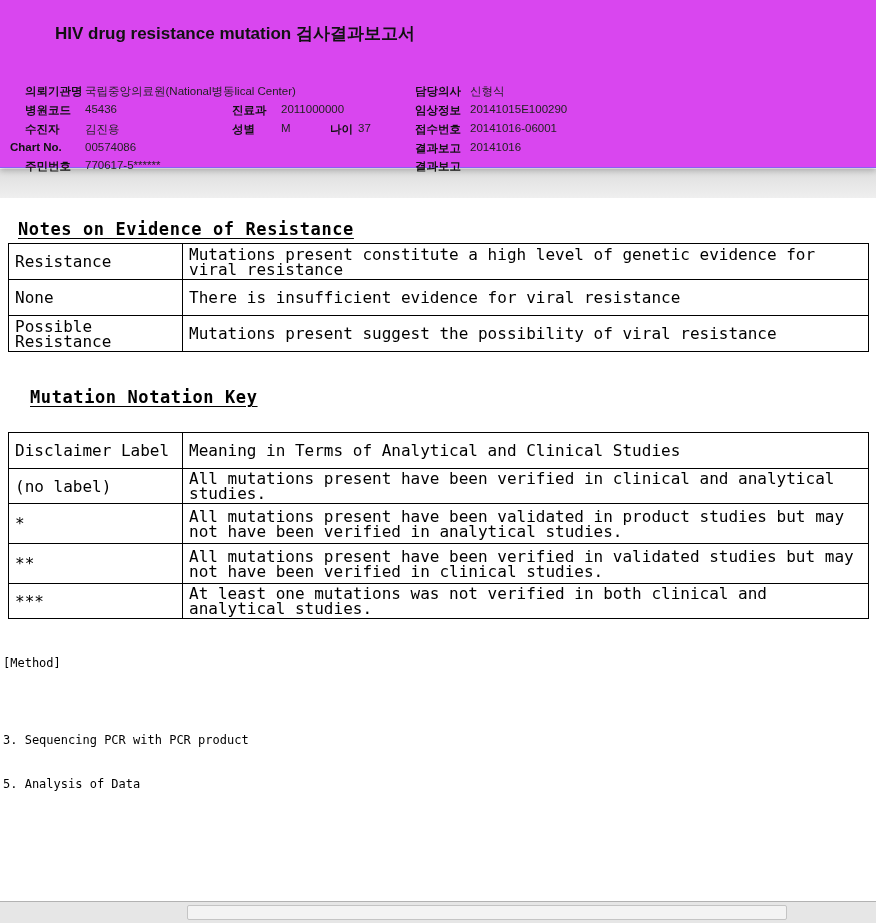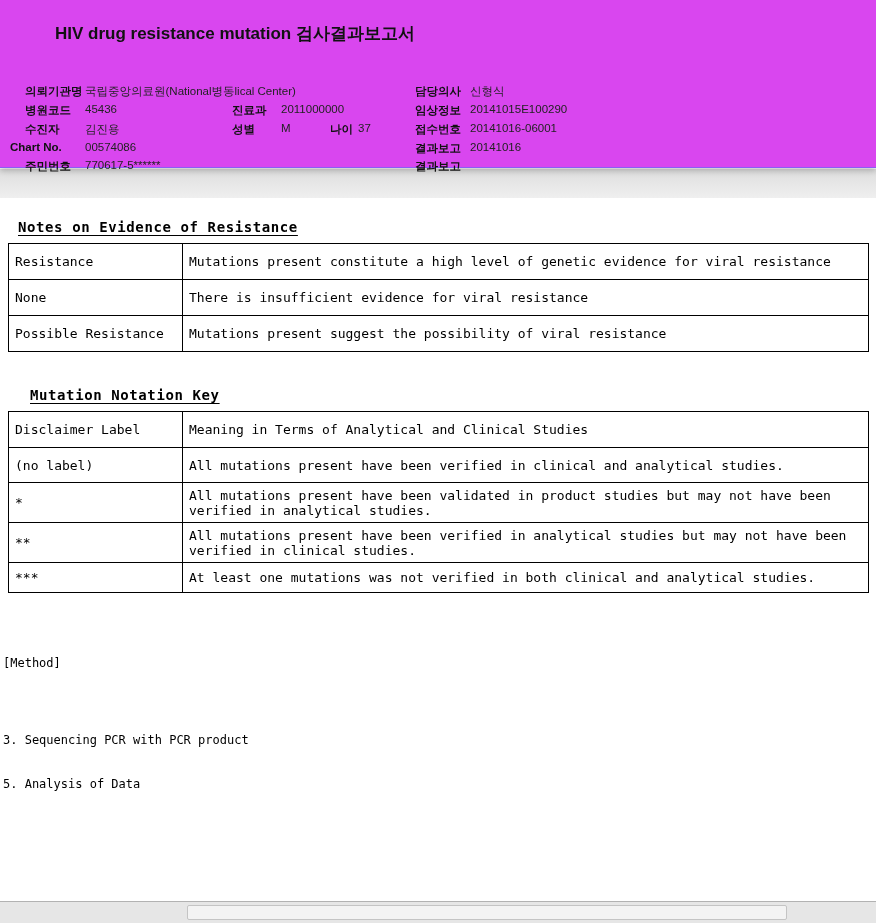--- a/index.html
+++ b/index.html
@@ -48,41 +48,41 @@
   
   .gray-strip {
     position:absolute; left:0; top:169px; width:876px; height:29px;
     background:linear-gradient(#dedede, #efefef);
   }
 
   
   .sec-heading {
     position:absolute;
     font-family:"DejaVu Sans Mono", monospace;
-    font-size:14px; font-weight:bold;
+    font-size:17px; font-weight:bold;
     letter-spacing:0.6px;
     text-decoration:underline;
     text-underline-offset:3px;
     white-space:nowrap;
   }
   .h1 { left:18px; top:219px; }
   .h2 { left:30px; top:387px; }
 
   
   .tbl {
     position:absolute; left:8px; width:861px;
     border-collapse:collapse; table-layout:fixed;
     background:#fff;
   }
   .t1 { top:243px; }
-  .t2 { top:411px; }
+  .t2 { top:432px; }
   .tbl td {
     border:1px solid #000;
     font-family:"DejaVu Sans Mono", monospace;
-    font-size:13px; line-height:15px;
+    font-size:16px; line-height:15px;
     padding:2px 6px;
     vertical-align:middle;
     color:#000;
     overflow:hidden;
   }
 
   
   .method {
     position:absolute; left:3px; top:627px;
     font-family:"DejaVu Sans Mono", monospace;
@@ -190,21 +190,21 @@
   <tr style="height:35px">
     <td>(no label)</td>
     <td>All mutations present have been verified in clinical and analytical studies.</td>
   </tr>
   <tr style="height:40px">
     <td>*</td>
     <td>All mutations present have been  validated in product studies but may not have been verified in analytical studies.</td>
   </tr>
   <tr style="height:40px">
     <td>**</td>
-    <td>All mutations present have been verified in analytical studies but may not have been verified in clinical studies.</td>
+    <td>All mutations present have been verified in validated studies but may not have been verified in clinical studies.</td>
   </tr>
   <tr style="height:30px">
     <td>***</td>
     <td>At least one mutations was not verified in both clinical and analytical studies.</td>
   </tr>
 </tbody>
   </table>
 
 <div class="method">
   <div class="mhead">[Method]</div>

